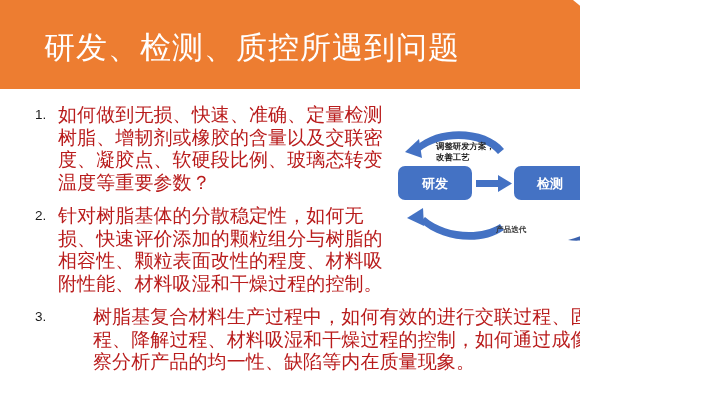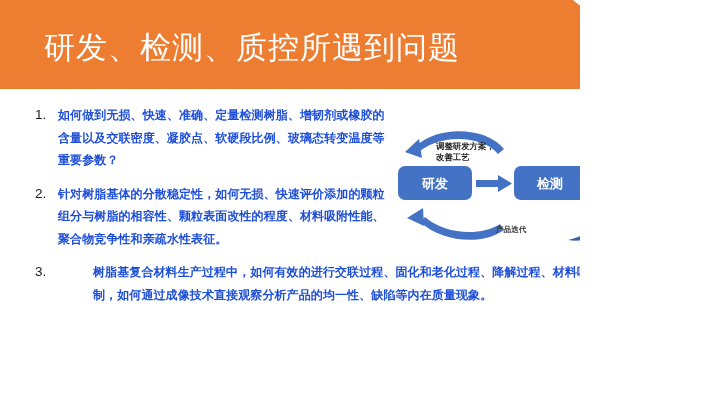--- a/index.html
+++ b/index.html
@@ -71,24 +71,24 @@
     width: 26px;
     flex: 0 0 26px;
     font-size: 13.5px;
     line-height: 22.5px;
     color: #1a1a1a;
     text-align: left;
     padding-left: 3px;
   }
 
   .list-item .txt {
-    font-size: 12px;
+    font-size: 19px;
     line-height: 22.5px;
-    color: #1d4ed8;
-    font-weight: 700;
+    color: #b91c1c;
+    font-weight: 400;
     letter-spacing: 0.1px;
   }
 
   #item-1 .txt, #item-2 .txt { width: 336px; }
   #item-3 .txt { width: 630px; margin-left: 35px; }
 
   
   #process-diagram {
     position: absolute;
     left: 392px;
@@ -156,21 +156,21 @@
 
   <div id="body-list">
 
     <div class="list-item" id="item-1">
       <span class="num">1.</span>
       <span class="txt">如何做到无损、快速、准确、定量检测树脂、增韧剂或橡胶的含量以及交联密度、凝胶点、软硬段比例、玻璃态转变温度等重要参数？</span>
     </div>
 
     <div class="list-item" id="item-2">
       <span class="num">2.</span>
-      <span class="txt">针对树脂基体的分散稳定性，如何无损、快速评价添加的颗粒组分与树脂的相容性、颗粒表面改性的程度、材料吸附性能、聚合物竞争性和亲疏水性表征。</span>
+      <span class="txt">针对树脂基体的分散稳定性，如何无损、快速评价添加的颗粒组分与树脂的相容性、颗粒表面改性的程度、材料吸附性能、材料吸湿和干燥过程的控制。</span>
     </div>
 
     <div class="list-item" id="item-3">
       <span class="num">3.</span>
       <span class="txt">树脂基复合材料生产过程中，如何有效的进行交联过程、固化和老化过程、降解过程、材料吸湿和干燥过程的控制，如何通过成像技术直接观察分析产品的均一性、缺陷等内在质量现象。</span>
     </div>
 
   </div>
 
   <div id="process-diagram">

